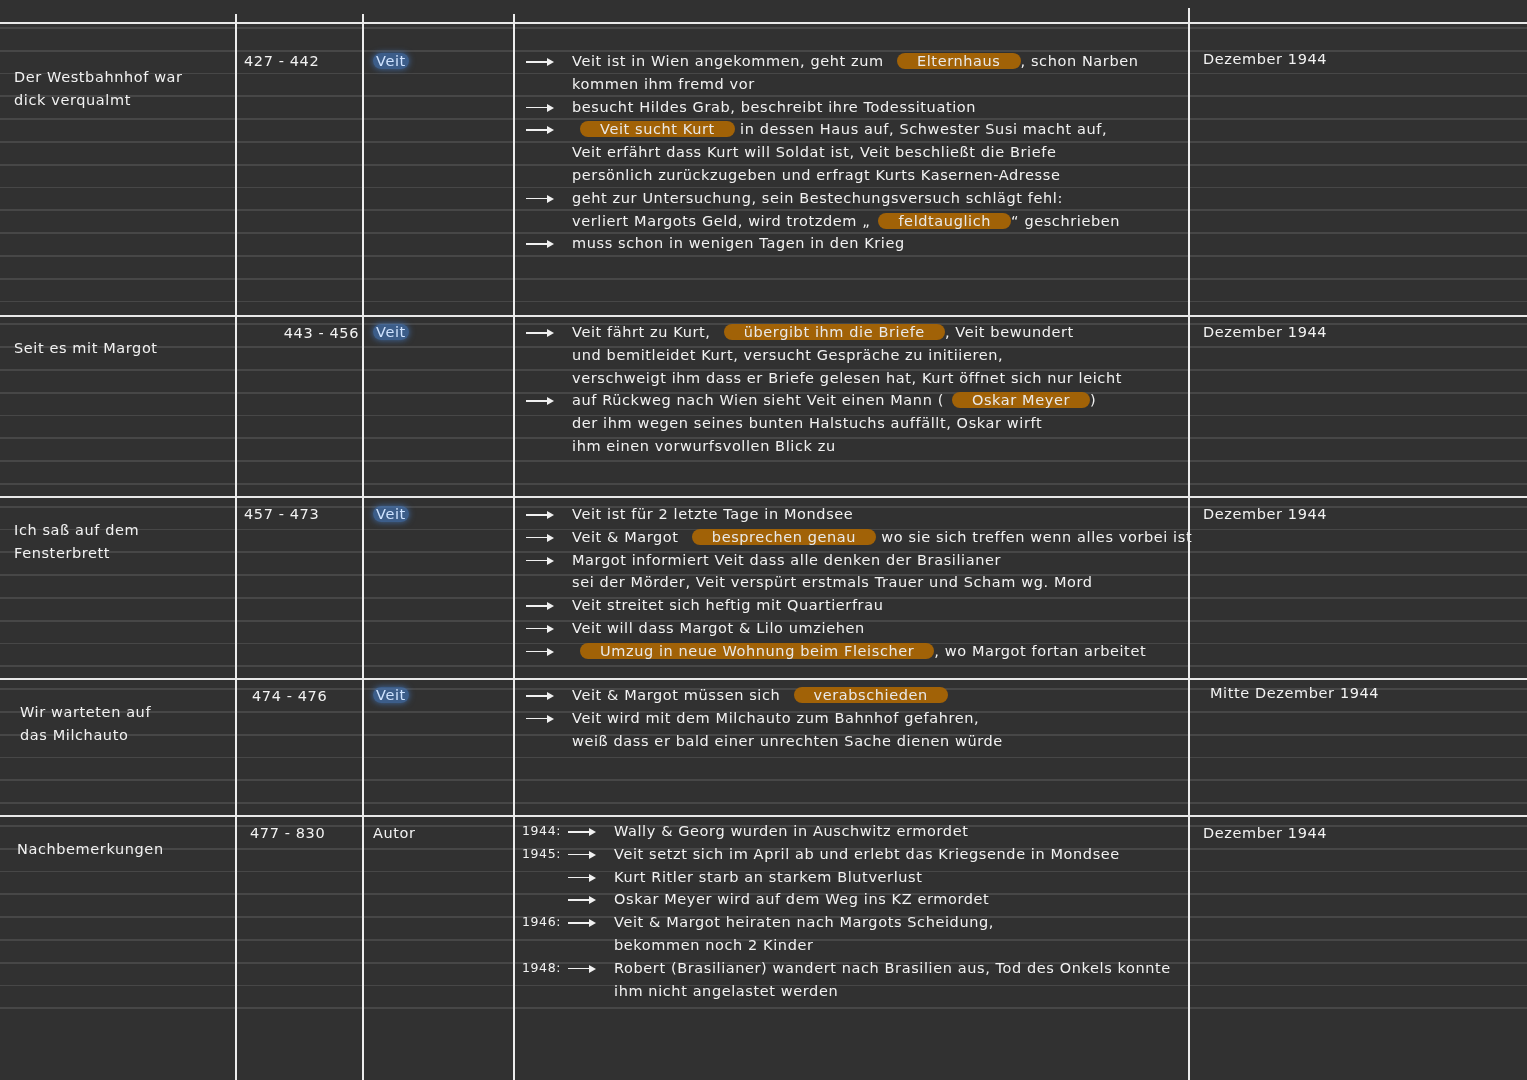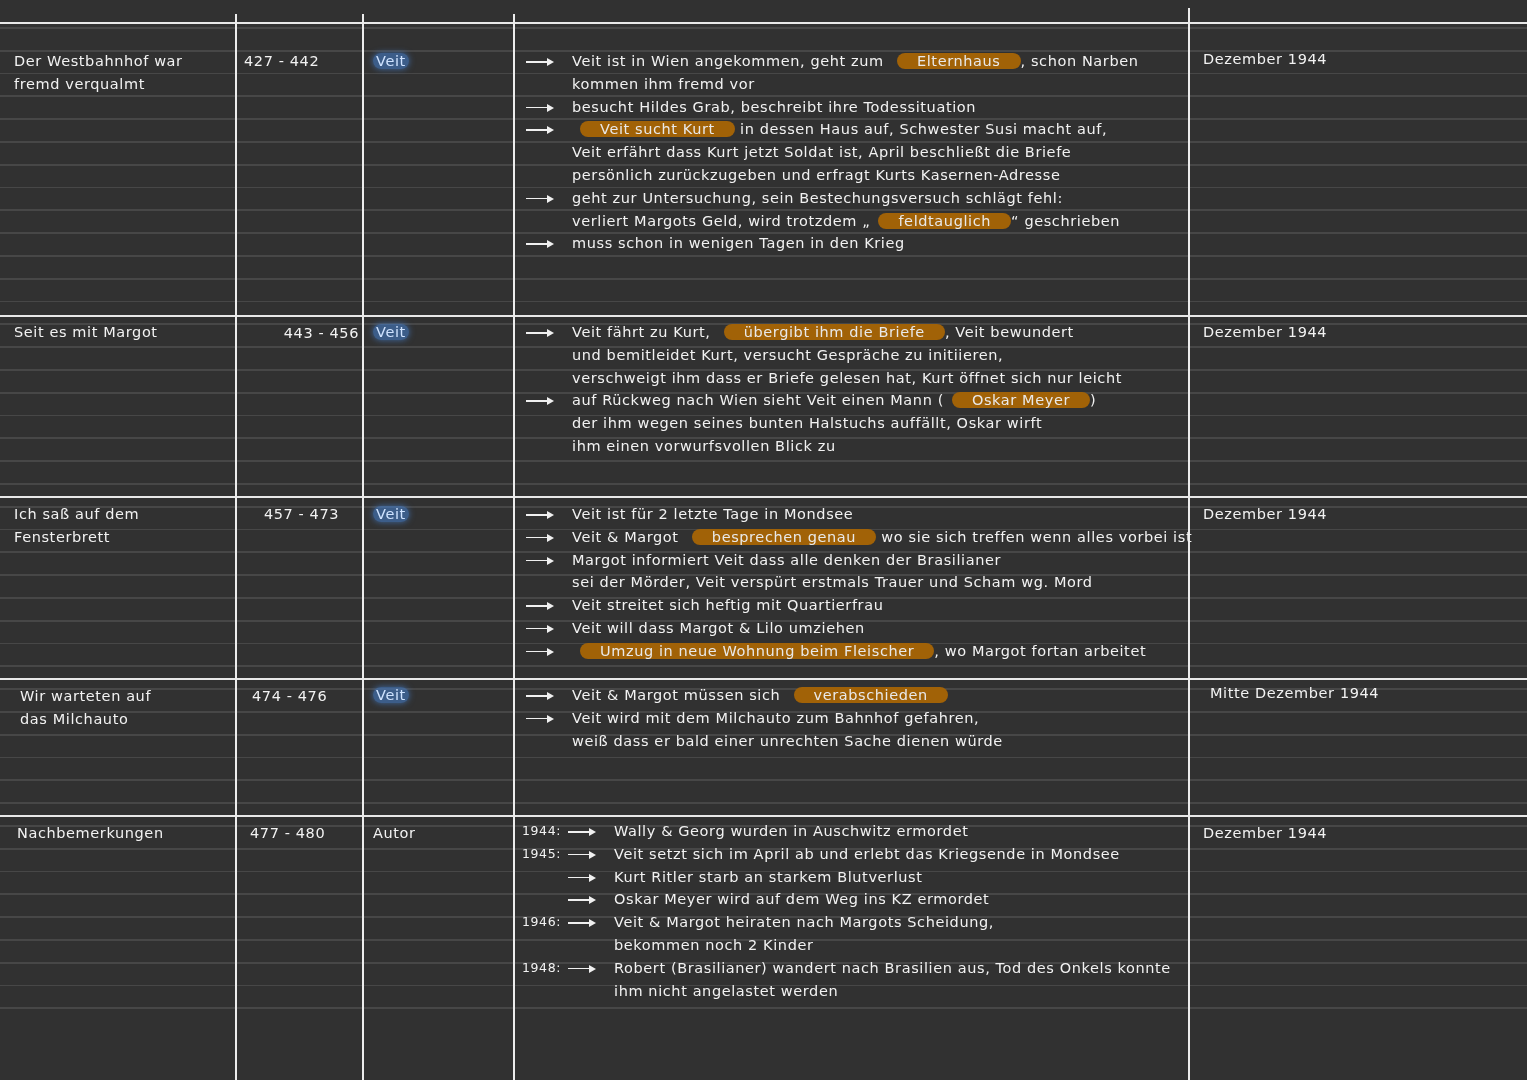--- a/index.html
+++ b/index.html
@@ -12,21 +12,21 @@
   }
   .ruled {
     position:absolute; left:0; top:0; width:1527px; height:1024px;
     background-image: repeating-linear-gradient(to bottom,
       transparent 0px, transparent 21px, #474747 21px, #474747 22.8px);
     background-position: 0 6px;
   }
   .hline { position:absolute; left:0; width:1527px; height:2px; background:#e8e8e8; }
   .vline { position:absolute; width:2px; background:#ececec; top:14px; height:1066px; }
   .cell { position:absolute; font-size:14.5px; line-height:22.8px; letter-spacing:0.6px; white-space:nowrap; }
-  .title { left:14px; width:215px; }
+  .title { left:14px; width:215px;margin-top:16px; }
   .pages { left:244px; width:115px; }
   .persons { left:373px; width:135px; }
   .persons.hl span {
     color:#cfe3ff;
     background: rgba(70,130,210,0.55);
     border-radius:8px;
     padding:0 3px;
     box-shadow: 0 0 6px rgba(70,130,210,0.7);
   }
   .time { left:1203px; width:320px; }
@@ -59,21 +59,21 @@
 <div class="hline" style="top:815px;"></div>
 
 <div class="vline" style="left:235px;"></div>
 <div class="vline" style="left:362px;"></div>
 <div class="vline" style="left:513px;"></div>
 <div class="vline" style="left:1188px; top:8px; height:1072px;"></div>
 
 <div>
   <div class="cell title" style="top:50px;">
     <div>Der Westbahnhof war</div>
-    <div>fremd verqualmt</div>
+    <div>dick verqualmt</div>
   </div>
   <div class="cell pages" style="top:50px;">427 - 442</div>
   <div class="cell persons hl" style="top:50px;"><span>Veit</span></div>
   <div class="cell events" style="top:50px;">
       <div class="ev-line">
         <span class="ev-arrow"></span>
         <span class="ev-text"><span>Veit ist in Wien angekommen, geht zum </span><span class="mark">Elternhaus</span><span>, schon Narben</span></span>
       </div>
       <div class="ev-line">
         <span class="ev-arrow noarrow" style="--hide: 1;"></span>
@@ -82,21 +82,21 @@
       <div class="ev-line">
         <span class="ev-arrow"></span>
         <span class="ev-text"><span>besucht Hildes Grab, beschreibt ihre Todessituation</span></span>
       </div>
       <div class="ev-line">
         <span class="ev-arrow"></span>
         <span class="ev-text"><span></span><span class="mark">Veit sucht Kurt</span><span> in dessen Haus auf, Schwester Susi macht auf,</span></span>
       </div>
       <div class="ev-line">
         <span class="ev-arrow noarrow" style="--hide: 1;"></span>
-        <span class="ev-text"><span>Veit erfährt dass Kurt jetzt Soldat ist, April beschließt die Briefe</span></span>
+        <span class="ev-text"><span>Veit erfährt dass Kurt will Soldat ist, Veit beschließt die Briefe</span></span>
       </div>
       <div class="ev-line">
         <span class="ev-arrow noarrow" style="--hide: 1;"></span>
         <span class="ev-text"><span>persönlich zurückzugeben und erfragt Kurts Kasernen-Adresse</span></span>
       </div>
       <div class="ev-line">
         <span class="ev-arrow"></span>
         <span class="ev-text"><span>geht zur Untersuchung, sein Bestechungsversuch schlägt fehl:</span></span>
       </div>
       <div class="ev-line">
@@ -144,21 +144,21 @@
       </div>
     </div>
   <div class="cell time" style="top:321px;">Dezember 1944</div>
 </div>
 
 <div>
   <div class="cell title" style="top:503px;">
     <div>Ich saß auf dem</div>
     <div>Fensterbrett</div>
   </div>
-  <div class="cell pages" style="top:503px;text-align:center;">457 - 473</div>
+  <div class="cell pages" style="top:503px;">457 - 473</div>
   <div class="cell persons hl" style="top:503px;"><span>Veit</span></div>
   <div class="cell events" style="top:503px;">
       <div class="ev-line">
         <span class="ev-arrow"></span>
         <span class="ev-text"><span>Veit ist für 2 letzte Tage in Mondsee</span></span>
       </div>
       <div class="ev-line">
         <span class="ev-arrow"></span>
         <span class="ev-text"><span>Veit &amp; Margot </span><span class="mark">besprechen genau</span><span> wo sie sich treffen wenn alles vorbei ist</span></span>
       </div>
@@ -207,21 +207,21 @@
         <span class="ev-text"><span>weiß dass er bald einer unrechten Sache dienen würde</span></span>
       </div>
     </div>
   <div class="cell time" style="top:682px; left:1210px;">Mitte Dezember 1944</div>
 </div>
 
 <div>
   <div class="cell title" style="top:822px; left:17px;">
     <div>Nachbemerkungen</div>
   </div>
-  <div class="cell pages" style="top:822px; left:250px;">477 - 480</div>
+  <div class="cell pages" style="top:822px; left:250px;">477 - 830</div>
   <div class="cell persons" style="top:822px;"><span>Autor</span></div>
   <div class="cell events y" style="top:820px; left:522px;">
       <div class="ev-line">
         <span class="ev-year">1944:</span>
         <span class="ev-arrow"></span>
         <span class="ev-text"><span>Wally &amp; Georg wurden in Auschwitz ermordet</span></span>
       </div>
       <div class="ev-line">
         <span class="ev-year">1945:</span>
         <span class="ev-arrow"></span>

